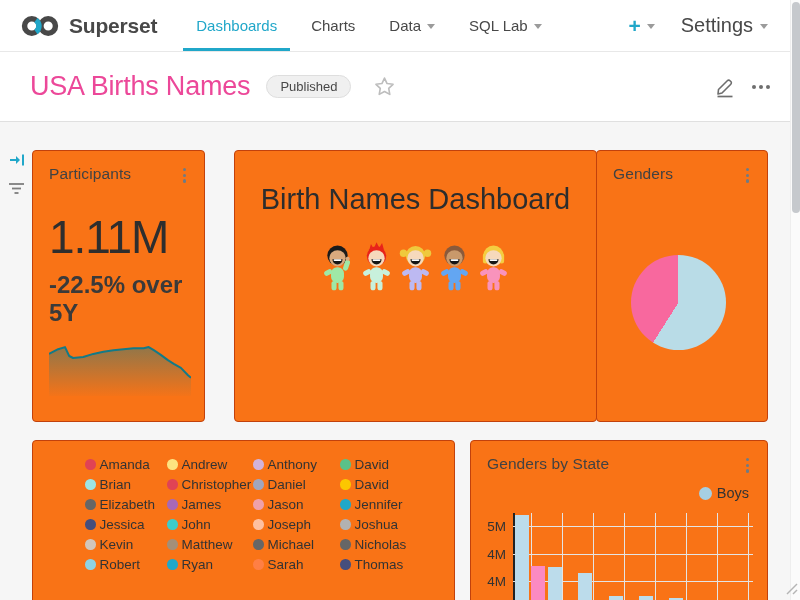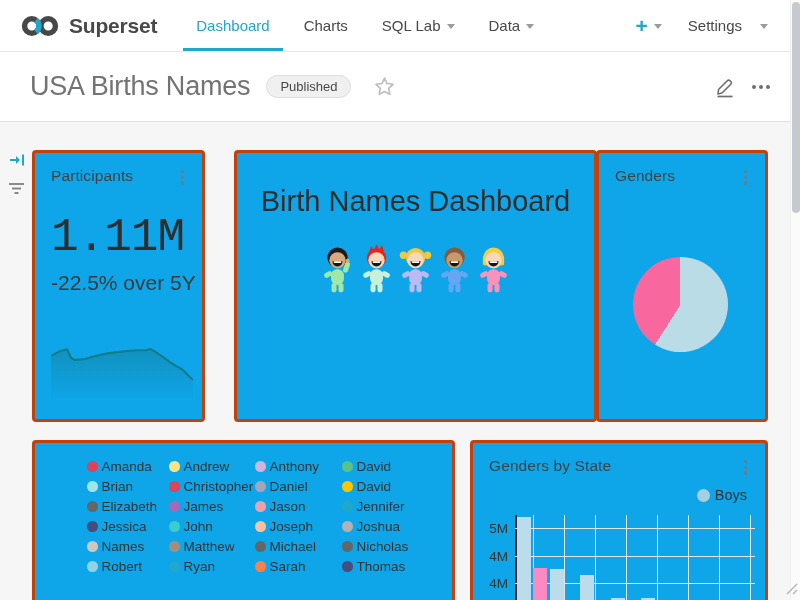--- a/index.html
+++ b/index.html
@@ -13,46 +13,46 @@
   .brand-name { font-size:21px; font-weight:700; color:#484848; letter-spacing:-0.2px; }
   .nav-tabs { display:flex; align-items:stretch; }
   .nav-tab { display:flex; align-items:center; padding:0 17px; font-size:15px; color:#484848;
     position:relative; cursor:pointer; }
   .nav-tab.active { color:#20A7C9; }
   .nav-tab.active::after { content:""; position:absolute; left:4px; right:4px; bottom:0;
     height:3px; background:#20A7C9; }
   .nav-right { margin-left:auto; display:flex; align-items:center; gap:26px; padding-right:8px; }
   .plus-btn { display:flex; align-items:center; gap:6px; cursor:pointer; }
   .plus-glyph { color:#20A7C9; font-size:21px; font-weight:700; line-height:1; }
-  .settings { display:flex; align-items:center; gap:18px; font-size:15px; cursor:pointer; }
+  .settings { display:flex; align-items:center; gap:7px; font-size:20px; cursor:pointer; }
   .caret { width:0; height:0; border-left:4px solid transparent; border-right:4px solid transparent;
     border-top:5px solid #9B9B9B; margin-left:6px; margin-top:2px; }
 
   
   .page-header { height:70px; background:#fff; border-bottom:1px solid #E0E0E0;
     display:flex; align-items:center; padding:0 28px 0 30px; }
-  .page-title { font-size:27px; color:#737373; letter-spacing:-0.2px; }
+  .page-title { font-size:27px; color:#ec4899; letter-spacing:-0.2px; }
   .badge { margin-left:16px; font-size:13px; color:#484848; background:#F0F0F0;
     border:1px solid #DEDEDE; border-radius:12px; padding:3px 13px; cursor:pointer; }
   .star { margin-left:22px; cursor:pointer; display:flex; }
   .header-right { margin-left:auto; display:flex; align-items:center; gap:14px; }
 
   
   .dash { position:relative; height:478px; background:#F6F6F6; overflow:hidden; }
   .rail-icon { position:absolute; cursor:pointer; }
-  .card { position:absolute; background:#0ea5e9; border:3px solid #c2410c; border-radius:4px; }
+  .card { position:absolute; background:#f97316; border:1px solid #c2410c; border-radius:4px; }
   .card-head { display:flex; align-items:flex-start; justify-content:space-between;
     padding:14px 14px 0 16px; }
   .card-title { font-size:15.5px; color:#424242; letter-spacing:0.1px; }
   .kebab { display:flex; flex-direction:column; gap:2.5px; padding:3px 4px; cursor:pointer; }
   .kebab i { width:3.2px; height:3.2px; border-radius:50%; background:#6E7B85; display:block; }
 
   
-  .bignum { font-size:46px; color:#2E2E2E; margin:24px 0 0 16px; letter-spacing:-1px;font-family:Liberation Mono, monospace; }
-  .subhead { font-size:21px; color:#3A3A3A; margin:7px 0 0 16px; }
+  .bignum { font-size:46px; color:#2E2E2E; margin:24px 0 0 16px; letter-spacing:-1px; }
+  .subhead { font-size:24px; color:#3A3A3A; margin:7px 0 0 16px;font-weight:bold; }
   .spark { position:absolute; left:16px; top:193px; }
 
   
   .md-heading { text-align:center; margin-top:32px; font-size:29px; color:#2D2D2D; }
   .babies { display:flex; justify-content:center; gap:2px; margin-top:26px; }
 
   
   .pie { position:absolute; left:34px; top:104px; width:95px; height:95px; border-radius:50%;
     cursor:pointer; }
 
@@ -91,31 +91,31 @@
       <svg width="40" height="24" viewBox="0 0 44 26">
         <circle cx="13" cy="13" r="8" fill="none" stroke="#484848" stroke-width="6"></circle>
         <circle cx="31" cy="13" r="8" fill="none" stroke="#484848" stroke-width="6"></circle>
         <path d="M17.5 6.5 A 8 8 0 0 1 17.5 19.5" fill="none" stroke="#20A7C9" stroke-width="6"></path>
       </svg>
     </span>
     <span class="brand-name">Superset</span>
   </div>
   <div class="nav-tabs">
     <div class="nav-tab active">
-      <span>Dashboard</span>
+      <span>Dashboards</span>
     </div>
     <div class="nav-tab">
       <span>Charts</span>
     </div>
     <div class="nav-tab">
+      <span>Data</span>
+      <span class="caret"></span>
+    </div>
+    <div class="nav-tab">
       <span>SQL Lab</span>
-      <span class="caret"></span>
-    </div>
-    <div class="nav-tab">
-      <span>Data</span>
       <span class="caret"></span>
     </div>
   </div>
   <div class="nav-right">
     <div class="plus-btn">
       <span class="plus-glyph">+</span>
       <span class="caret" style="margin-left:0"></span>
     </div>
     <div class="settings">
       <span>Settings</span>
@@ -327,21 +327,21 @@
         <div class="legend-item">
           <span class="legend-dot" style="background: rgb(254, 192, 161);"></span>
           <span>Joseph</span>
         </div>
         <div class="legend-item">
           <span class="legend-dot" style="background: rgb(178, 178, 178);"></span>
           <span>Joshua</span>
         </div>
         <div class="legend-item">
           <span class="legend-dot" style="background: rgb(209, 198, 188);"></span>
-          <span>Names</span>
+          <span>Kevin</span>
         </div>
         <div class="legend-item">
           <span class="legend-dot" style="background: rgb(163, 143, 121);"></span>
           <span>Matthew</span>
         </div>
         <div class="legend-item">
           <span class="legend-dot" style="background: rgb(102, 102, 102);"></span>
           <span>Michael</span>
         </div>
         <div class="legend-item">

